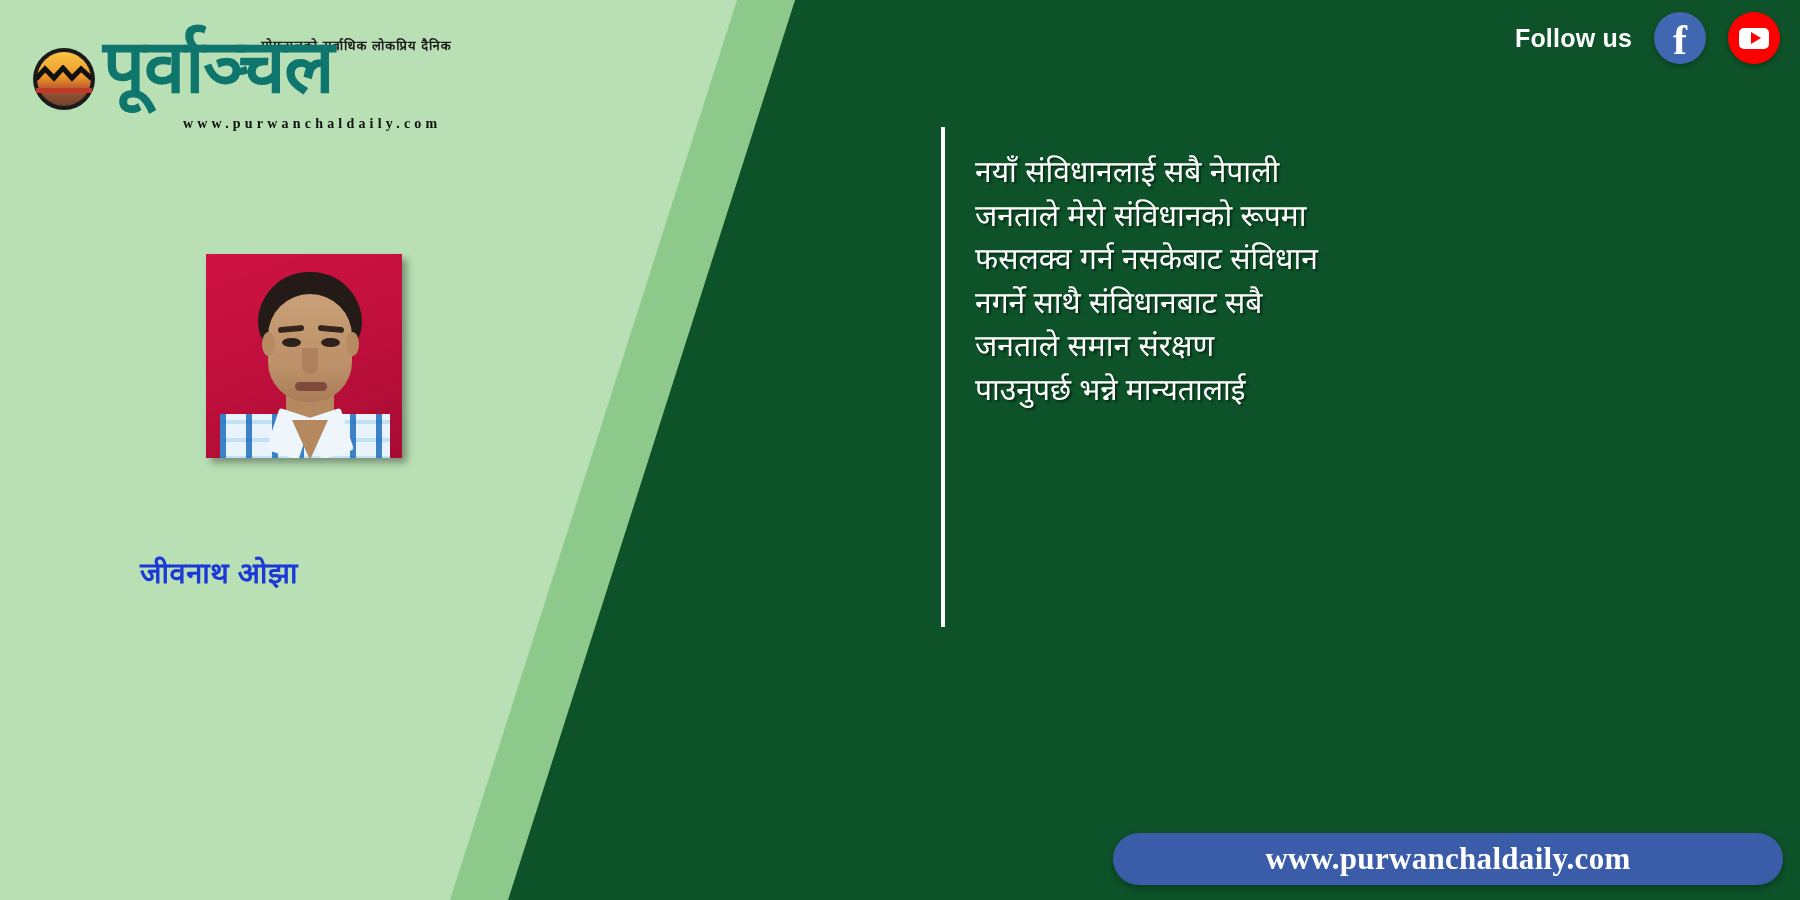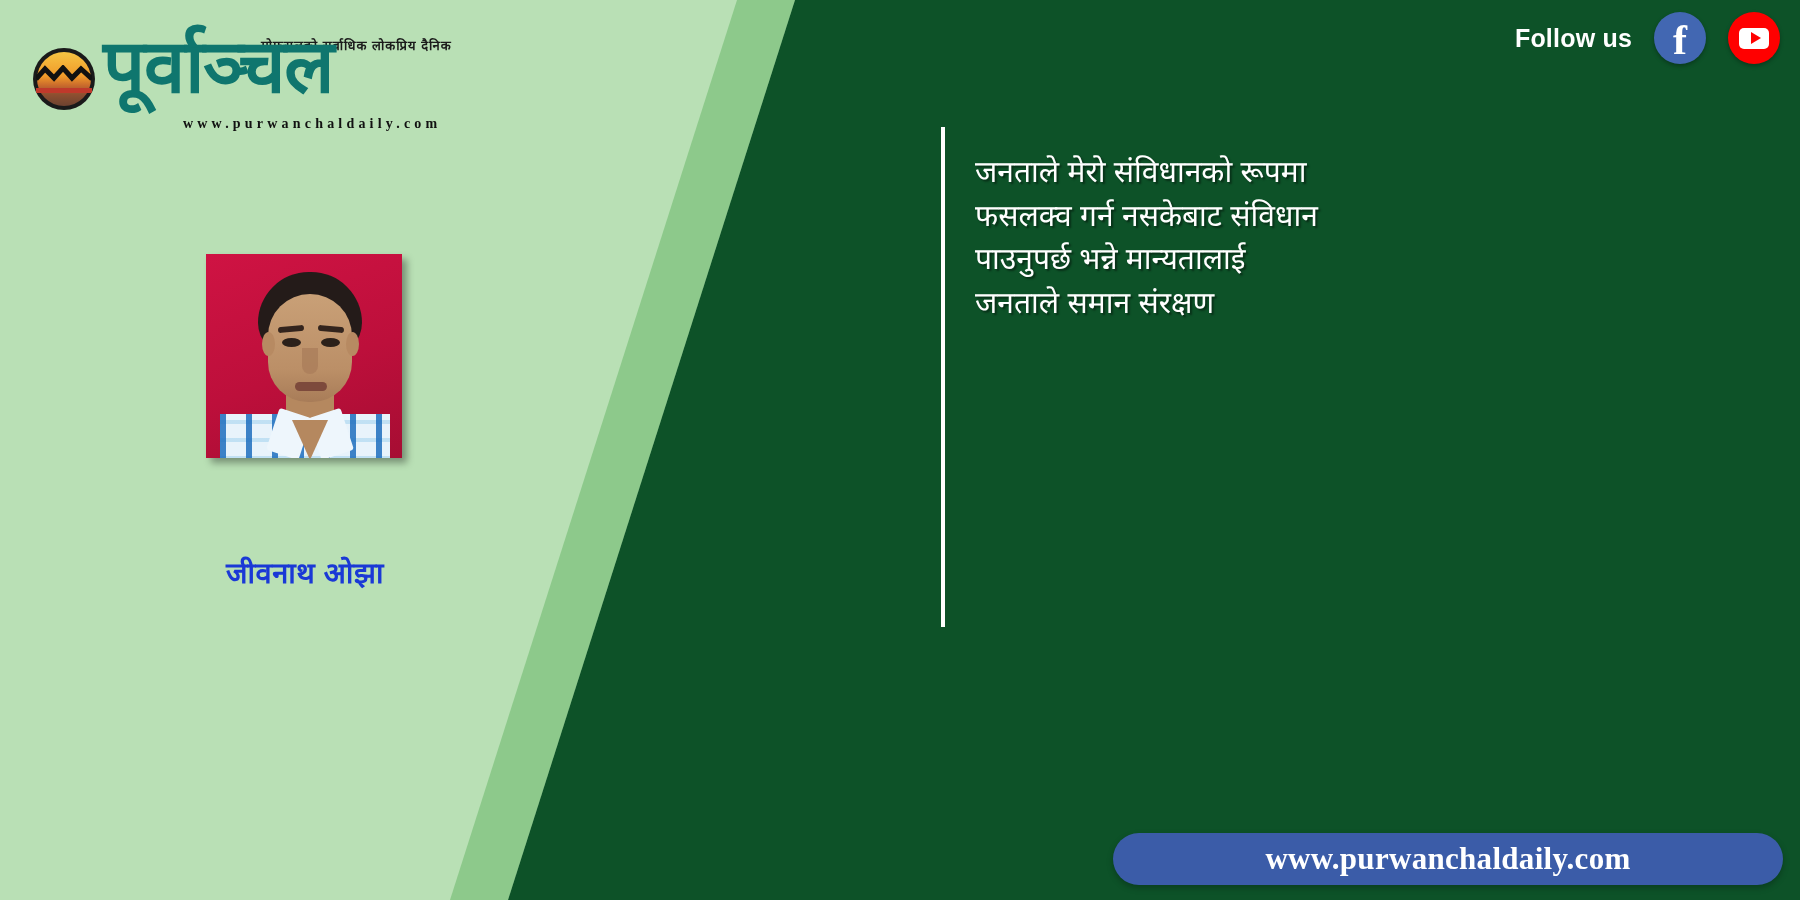--- a/index.html
+++ b/index.html
@@ -136,21 +136,20 @@
     position:absolute; left:108px; top:158px; width:34px; height:44px;
     background:#eef6fc; transform:rotate(-18deg); border-radius:3px;
   }
   .portrait .vneck {
     position:absolute; left:86px; top:166px; width:36px; height:40px;
     background:#b5885f; clip-path:polygon(0 0,100% 0,50% 100%);
   }
 
   .portrait-caption {
     position:absolute; left:140px; top:552px; width:330px;
-    text-align:center;
     font-size:29px; font-weight:bold;
     color:#1a39d6;
     letter-spacing:.5px;
   }
 
   
   .follow {
     position:absolute; right:20px; top:12px;
     display:flex; align-items:center; gap:22px;
   }
@@ -264,23 +263,25 @@
       <div class="brow-r"></div>
     <div class="eye-l"></div>
       <div class="eye-r"></div>
     <div class="nose"></div>
     <div class="mouth"></div>
   </div>
   <div class="portrait-caption">जीवनाथ ओझा</div>
 
   <div class="quote-rule"></div>
   <div class="quote-body">
+    <div class="quote-line">नयाँ संविधानलाई सबै नेपाली</div>
     <div class="quote-line">जनताले मेरो संविधानको रूपमा</div>
     <div class="quote-line">फसलक्व गर्न नसकेबाट संविधान</div>
+    <div class="quote-line">नगर्ने साथै संविधानबाट सबै</div>
+    <div class="quote-line">जनताले समान संरक्षण</div>
     <div class="quote-line">पाउनुपर्छ भन्ने मान्यतालाई</div>
-    <div class="quote-line">जनताले समान संरक्षण</div>
   </div>
 
   <div class="url-pill">
     <span>www.purwanchaldaily.com</span>
   </div>
 
 </div>
 
 </body></html>

